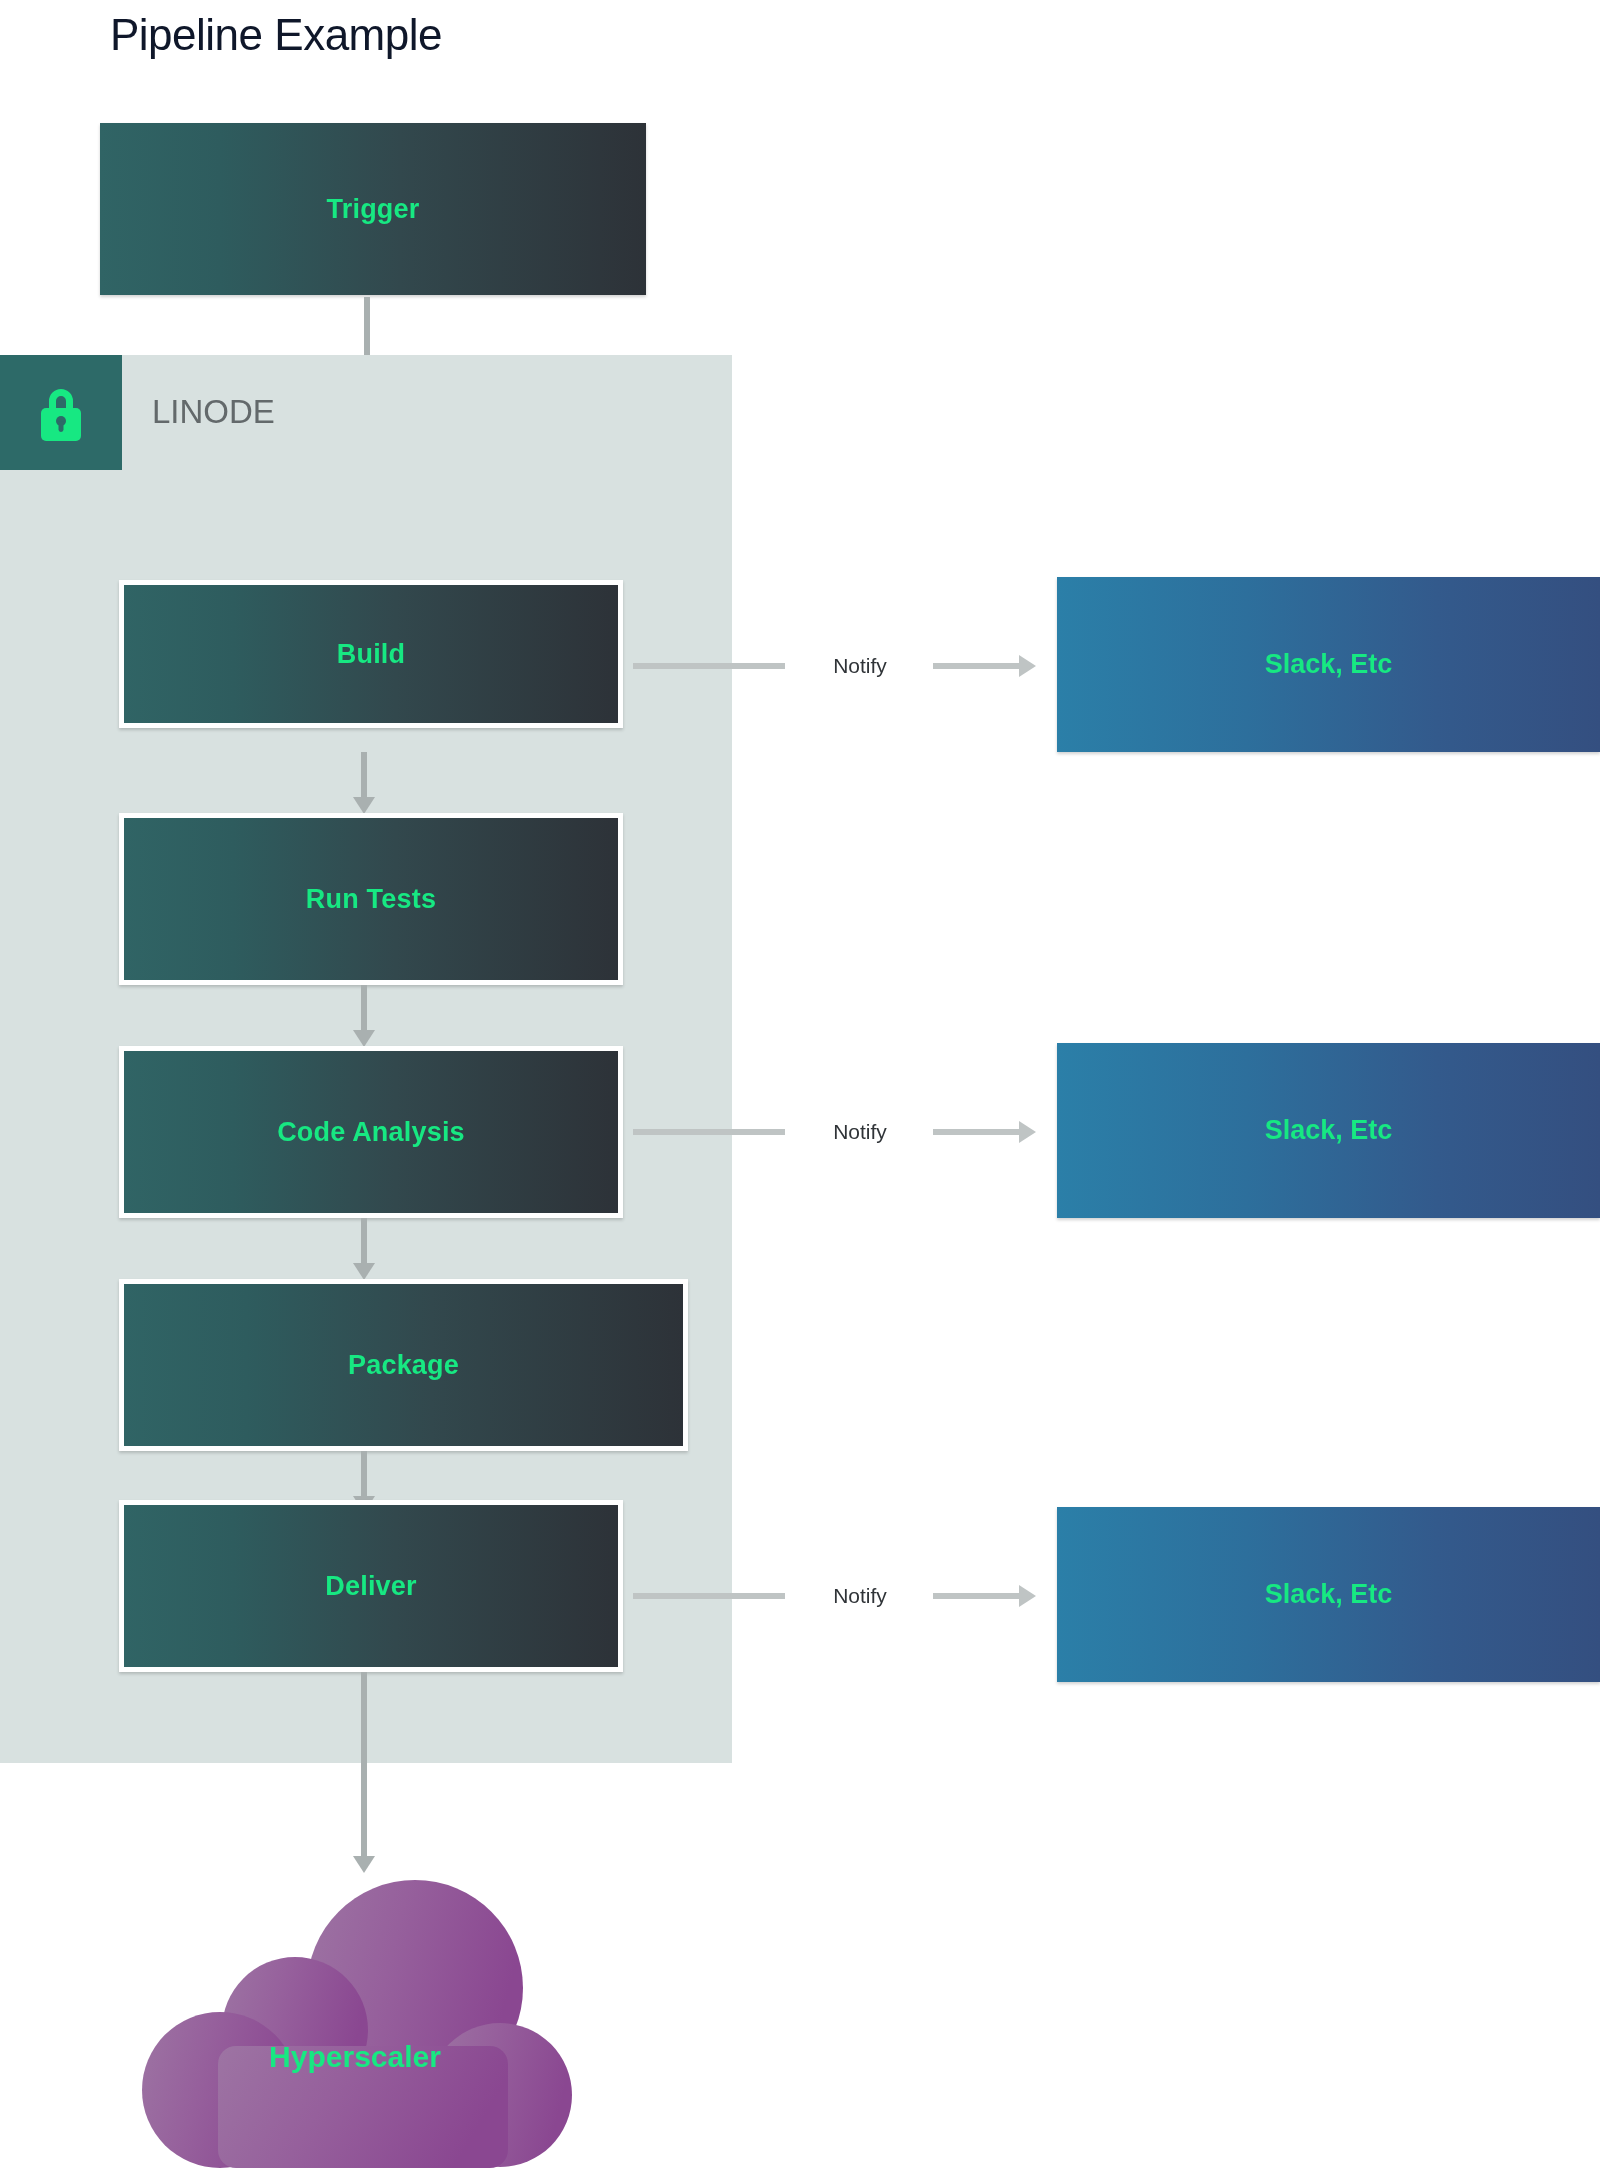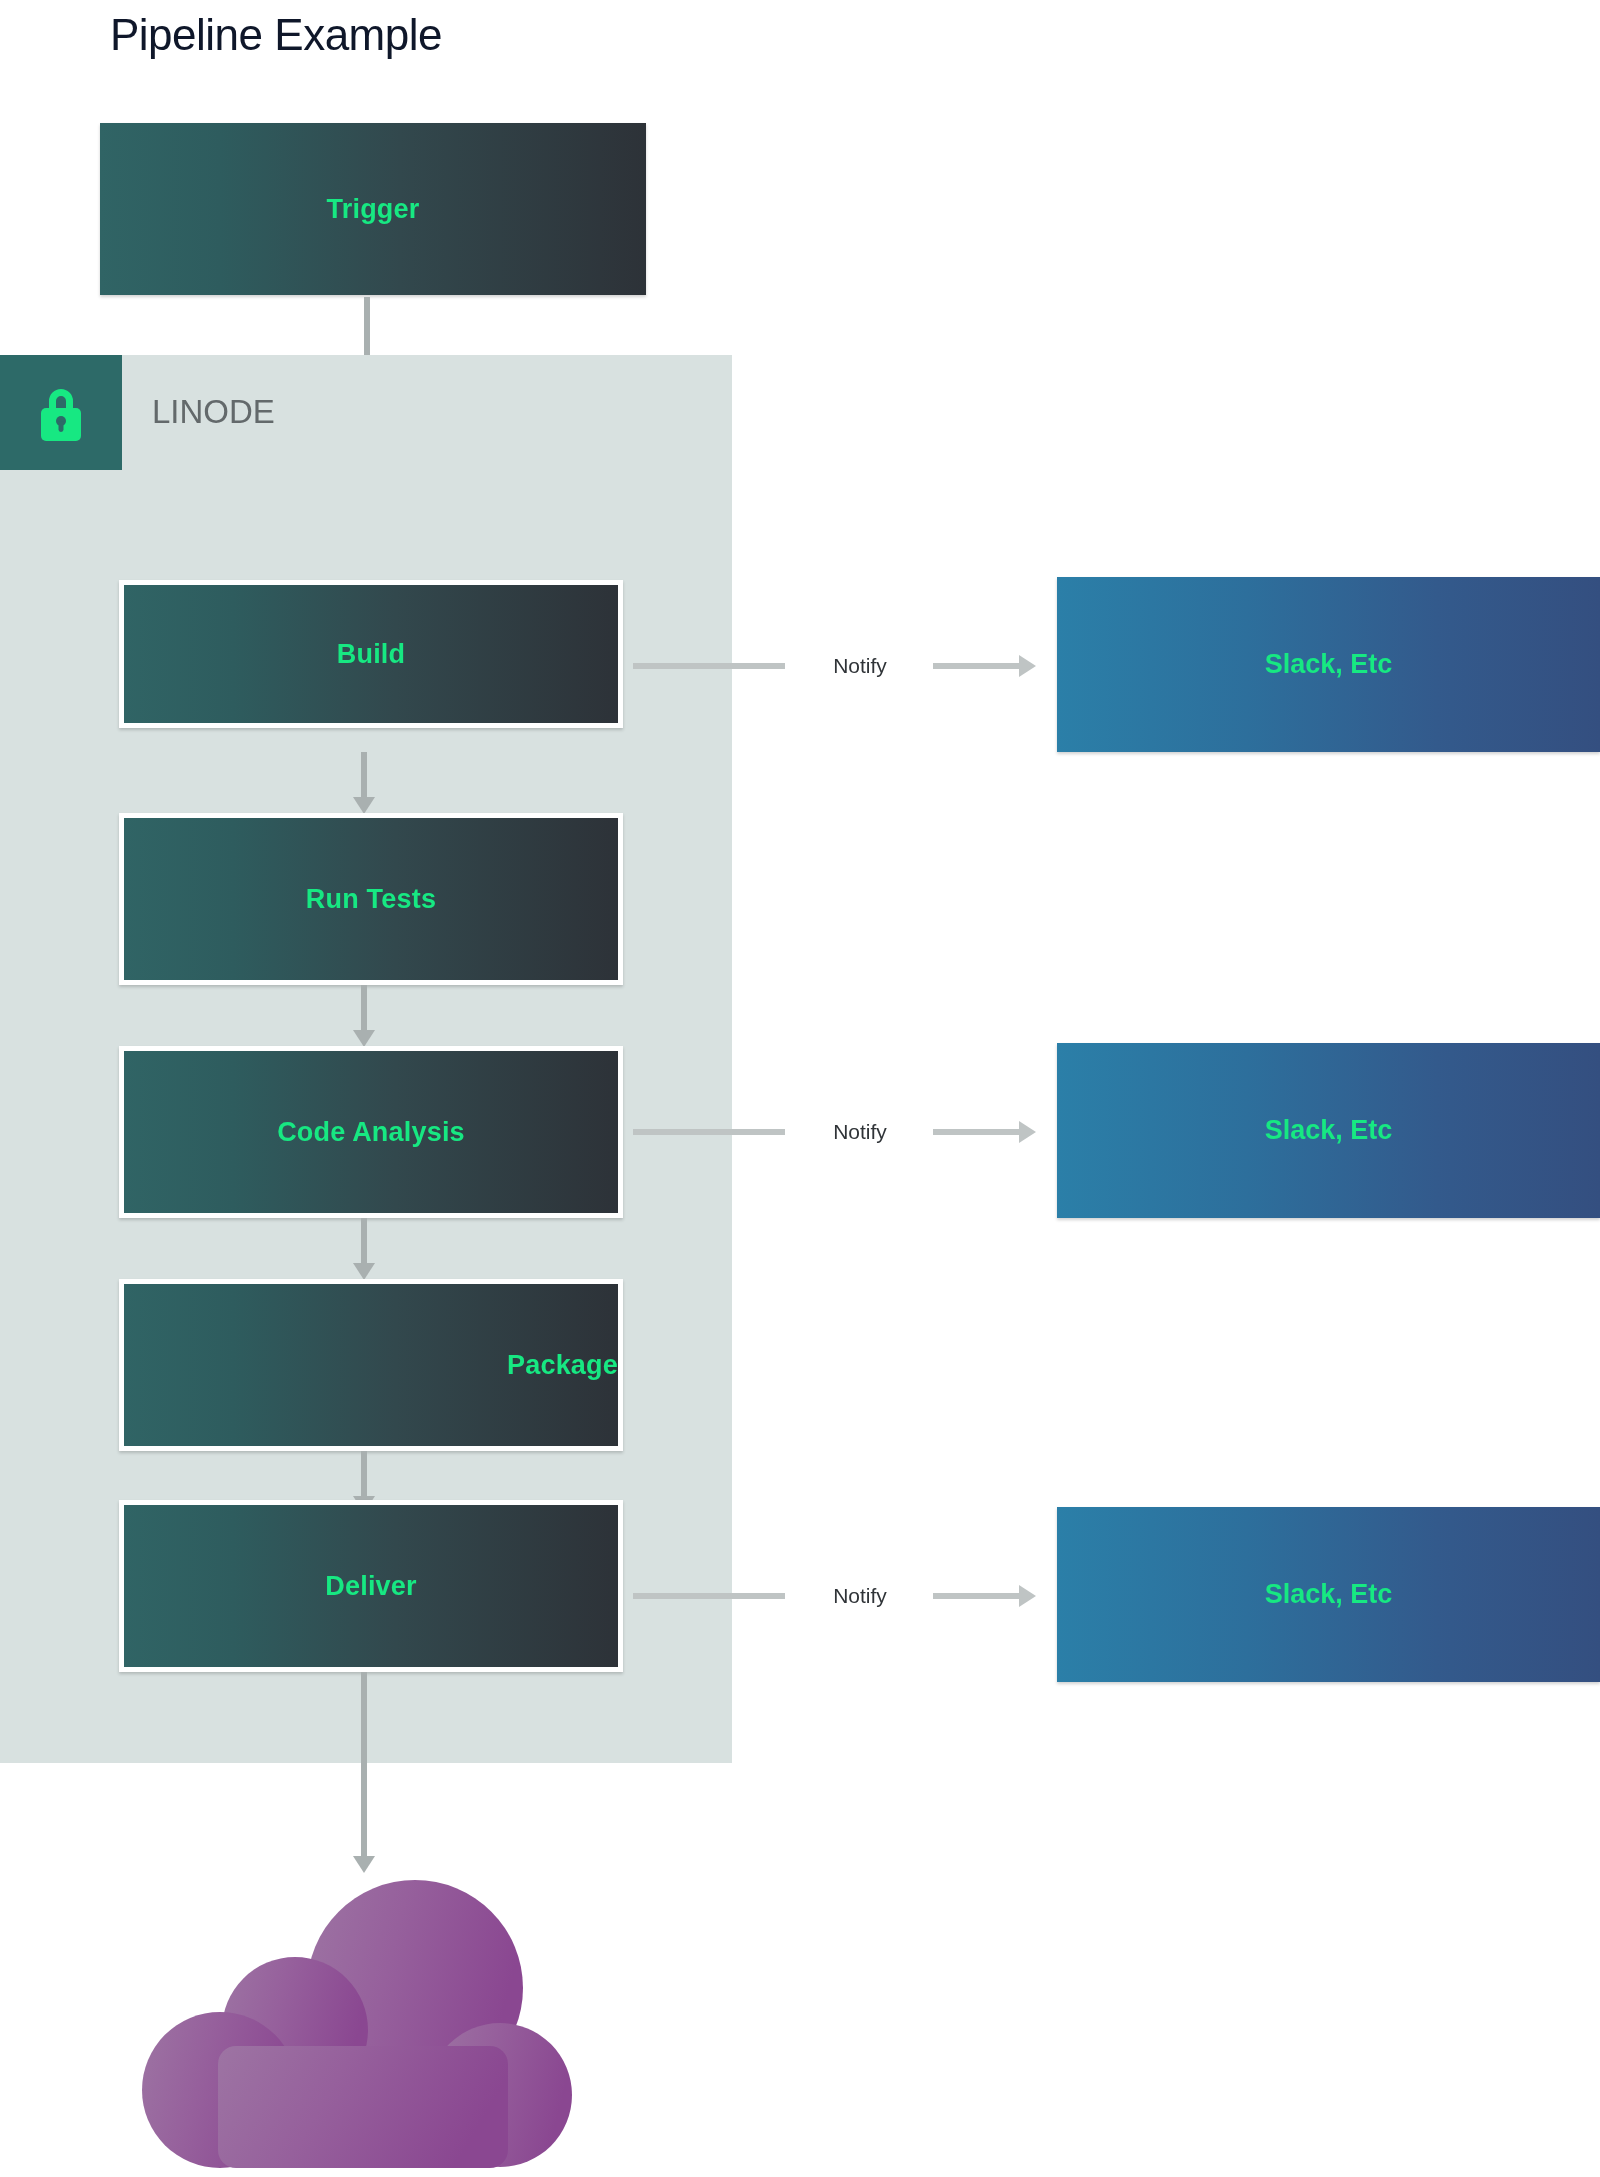--- a/index.html
+++ b/index.html
@@ -136,21 +136,21 @@
   <div class="vhead" style="left:353px;top:1263px;"></div>
 
   <div class="hline" style="left:633px;top:1129px;width:152px;"></div>
   <div class="notify-label" style="left:795px;top:1112px;width:130px;">Notify</div>
   <div class="hline" style="left:933px;top:1129px;width:88px;"></div>
   <div class="hhead" style="left:1019px;top:1121px;"></div>
   <div class="bbox" style="left:1057px;top:1043px;width:543px;height:175px;">
     <span class="lbl">Slack, Etc</span>
   </div>
 
-  <div class="gbox bordered" style="left:113px;top:1279px;width:504px;height:172px;justify-content:flex-end;">
+  <div class="gbox bordered" style="left:113px;top:1279px;width:569px;height:172px;">
     <span class="lbl">Package</span>
   </div>
   <div class="vline" style="left:361px;top:1451px;height:53px;"></div>
   <div class="vhead" style="left:353px;top:1496px;"></div>
 
   <div class="gbox bordered" style="left:113px;top:1500px;width:504px;height:172px;">
     <span class="lbl">Deliver</span>
   </div>
 
   <div class="hline" style="left:633px;top:1593px;width:152px;"></div>
@@ -174,15 +174,16 @@
         </linearGradient>
       </defs>
       <g fill="url(#cloudGrad)">
         <circle cx="285" cy="118" r="108"></circle>
         <circle cx="165" cy="160" r="73"></circle>
         <circle cx="90" cy="220" r="78"></circle>
         <circle cx="370" cy="225" r="72"></circle>
         <rect x="88" y="176" width="290" height="122" rx="18"></rect>
       </g>
     </svg>
+    <div class="lbl">Hyperscaler</div>
   </div>
 
 </div>
 
 </body></html>

